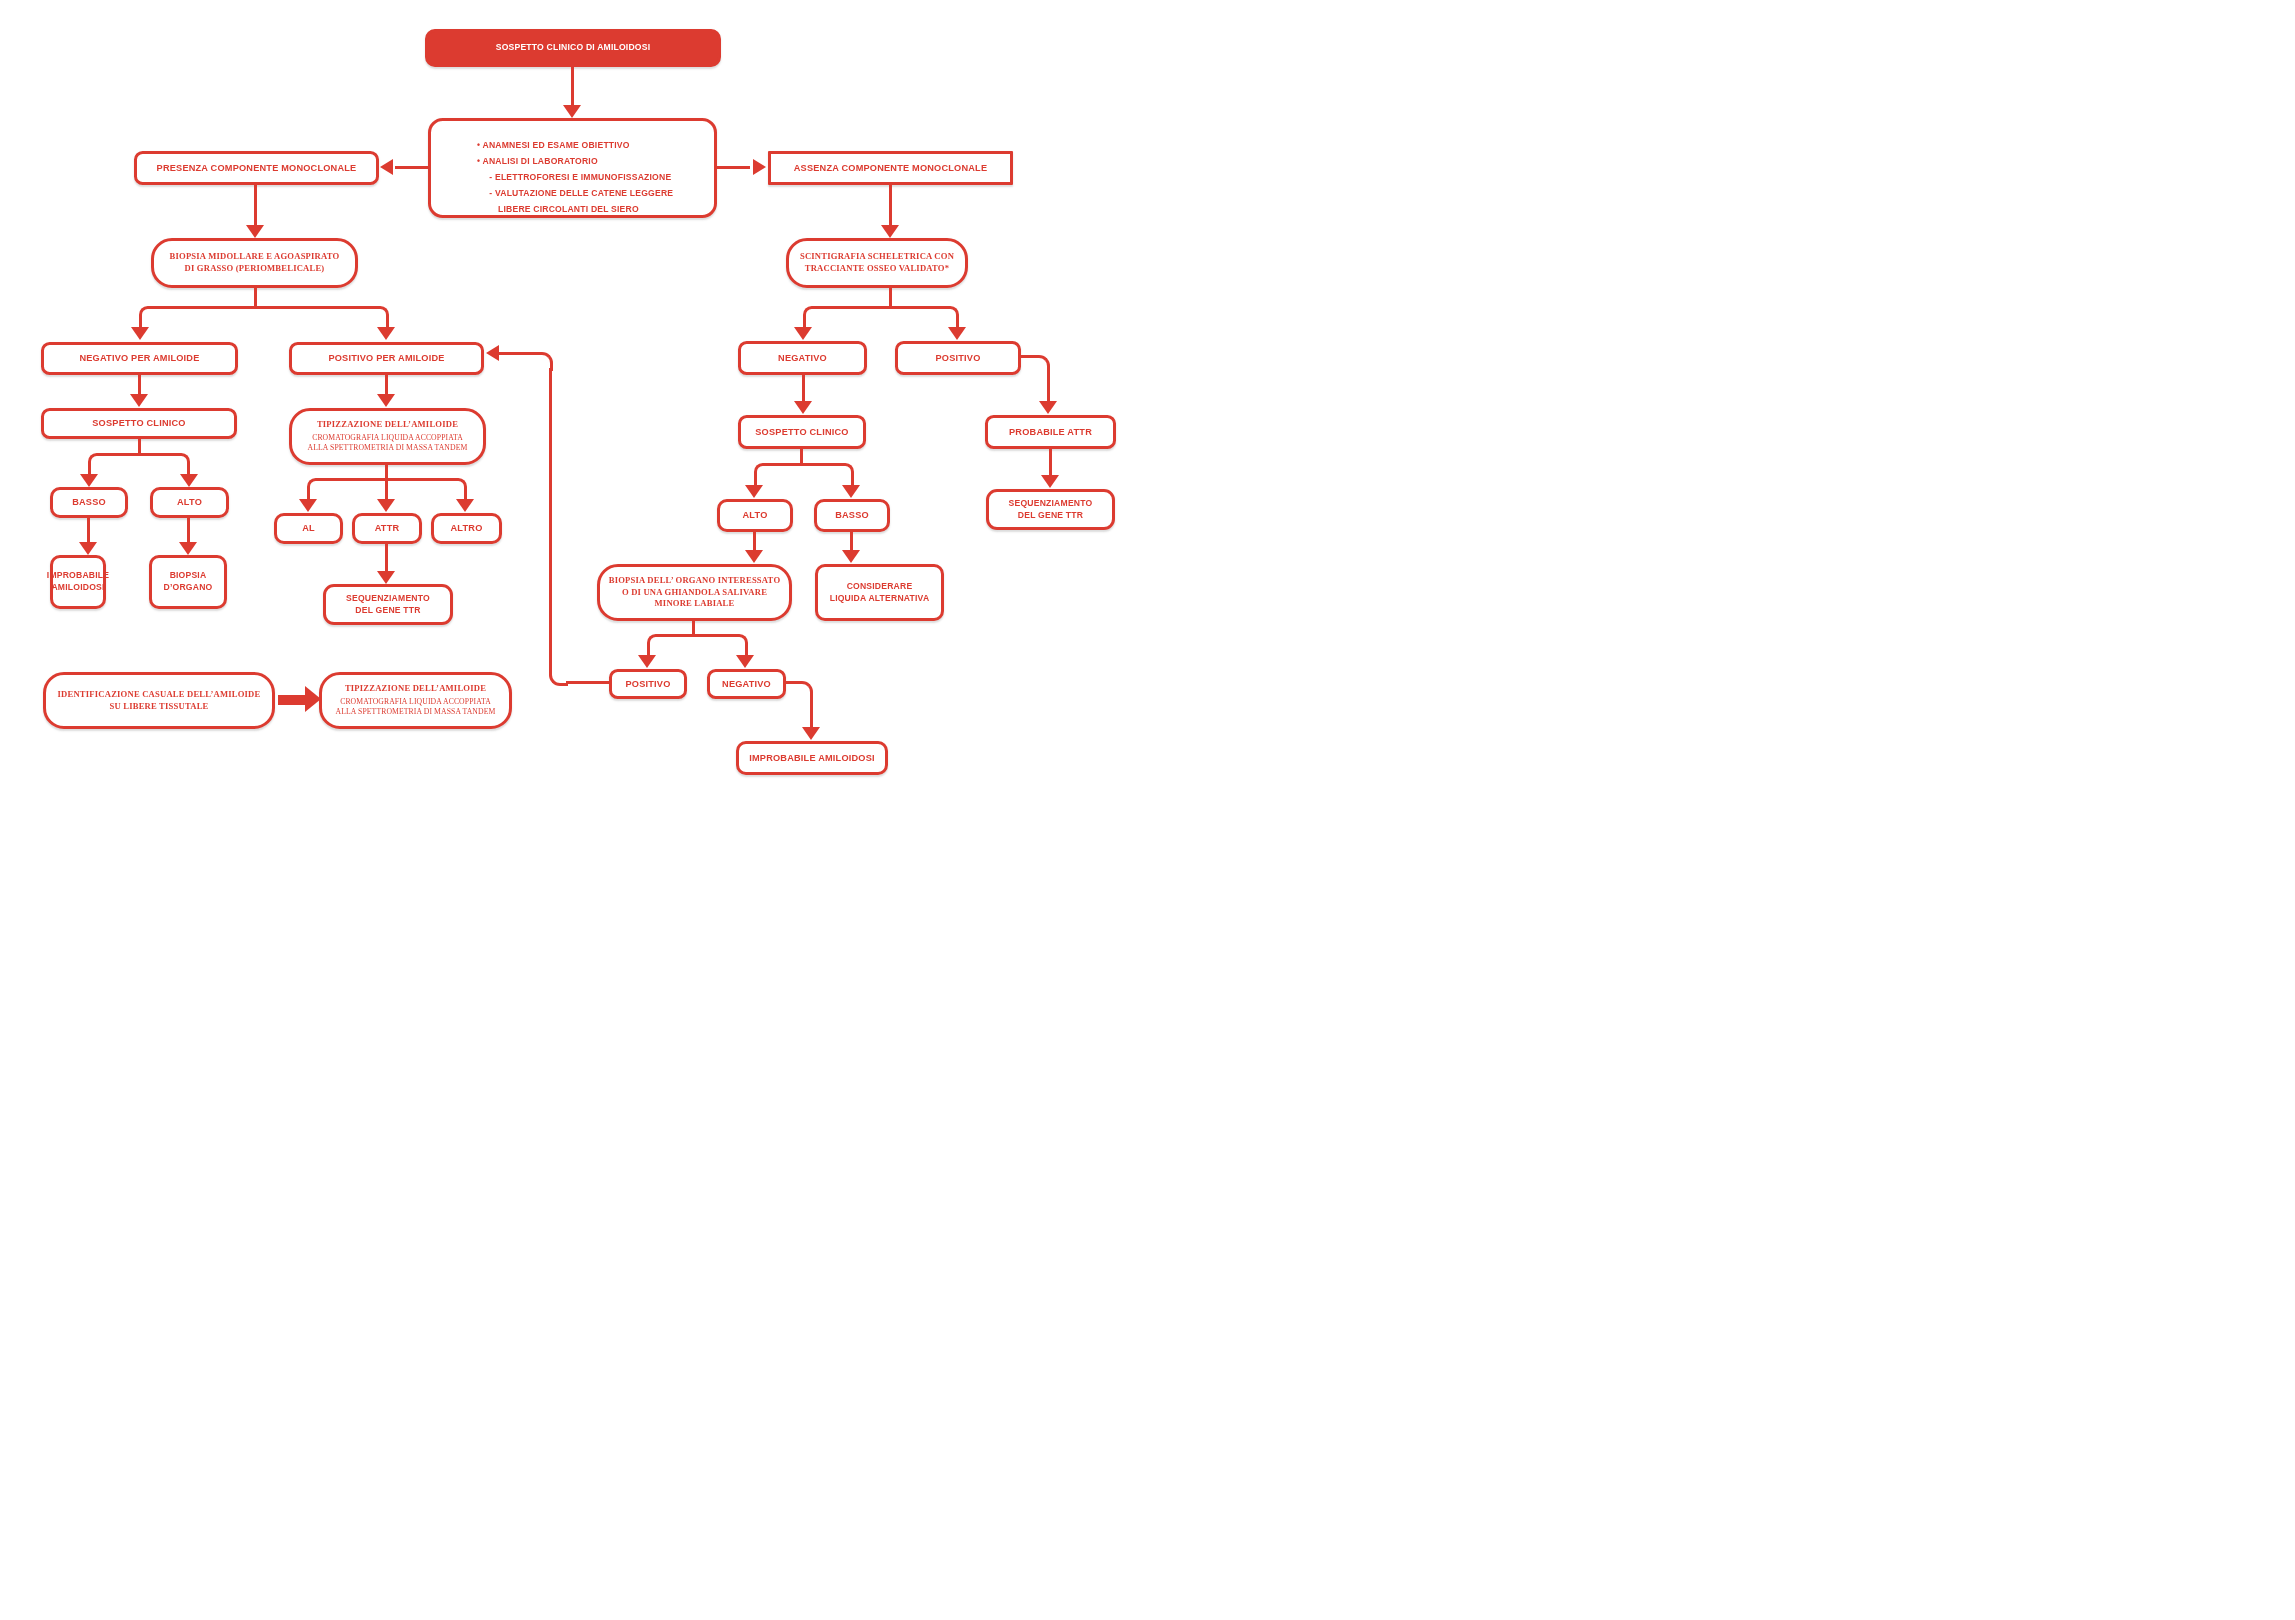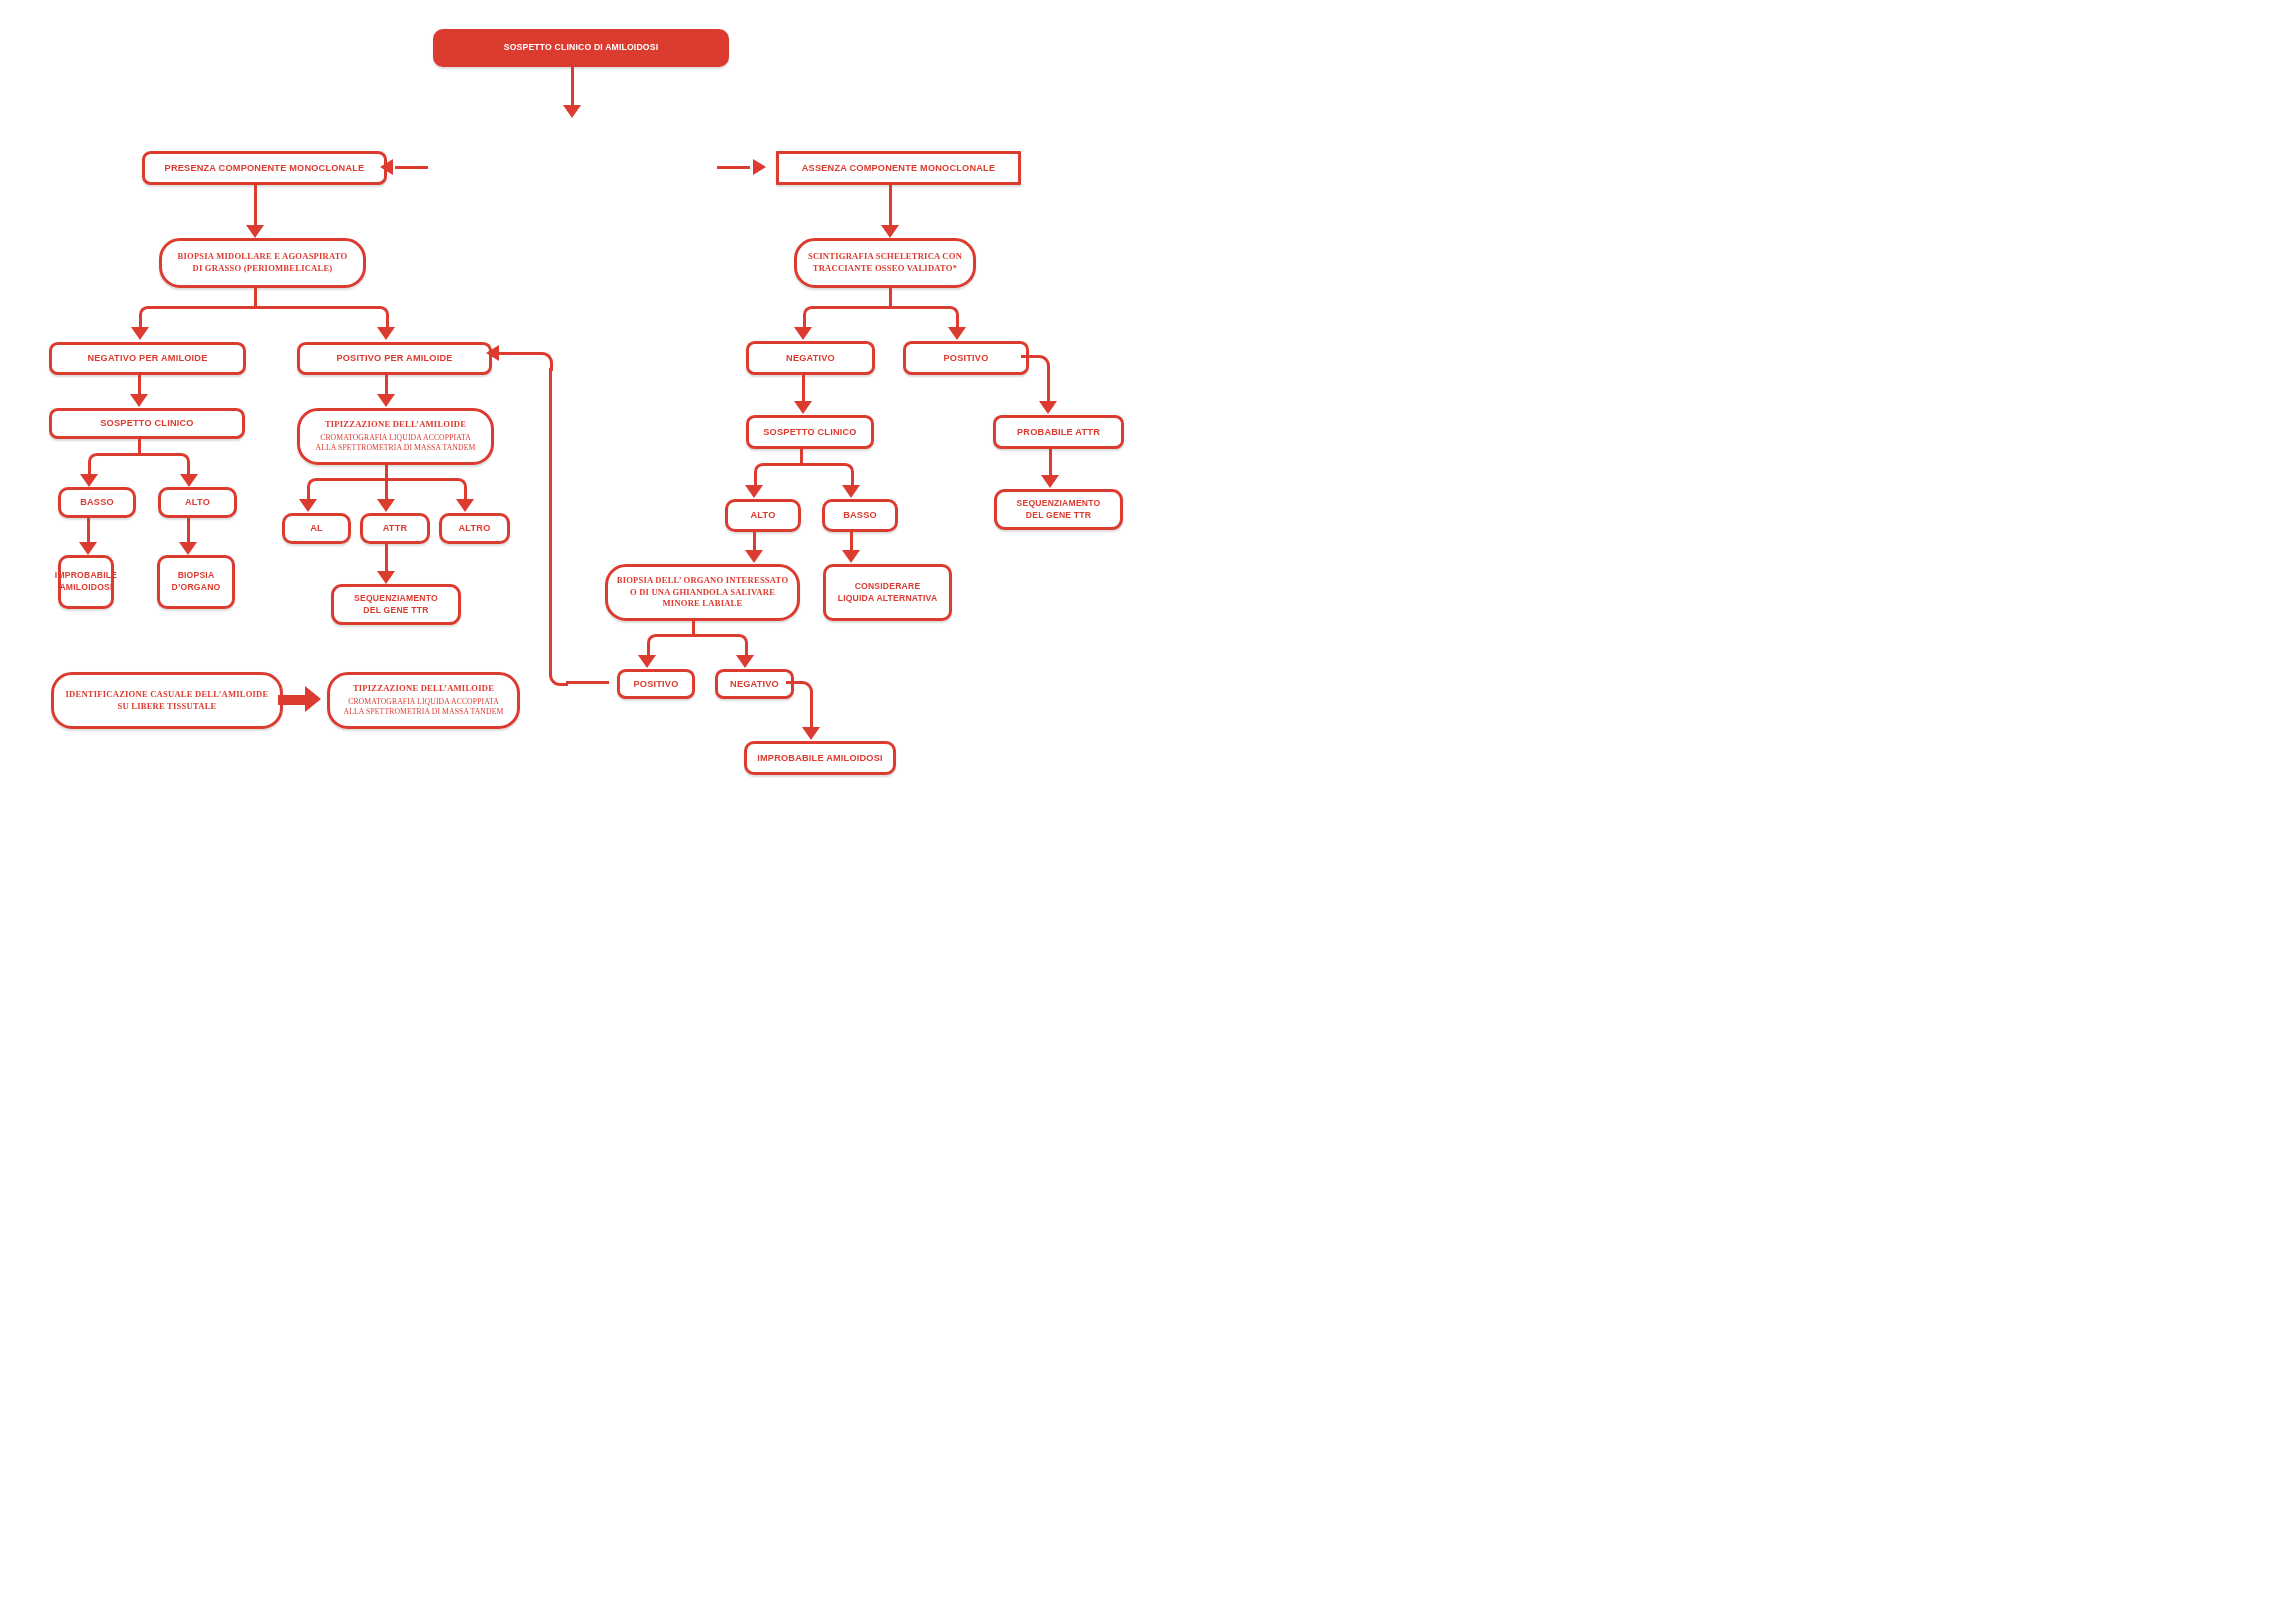--- a/index.html
+++ b/index.html
@@ -8,21 +8,20 @@
   #canvas { position:relative; width:1148px; height:810px; background:#ffffff; overflow:hidden; }
 
   .box {
     position:absolute; box-sizing:border-box;
     border:3.1px solid var(--red); border-radius:9.9px; background:#fff;
     display:flex; align-items:center; justify-content:center;
     color:var(--red); font-weight:bold; text-align:center;
     font-size:9.2px; letter-spacing:0.2px; line-height:1.35;
     white-space:pre-line; padding:2.5px 4.9px;
     box-shadow:0 1.8px 1.8px rgba(140,140,140,.30);
-    margin-left:8px;
   }
   .box.filled { background:var(--red); color:#ffffff; border-color:var(--red); }
   .box.r20 { border-radius:21px;font-family:Liberation Serif, serif; }
   .box.sm { font-size:8.6px; }
   .box .t { display:block; font-weight:bold; font-size:8.6px; white-space:pre-line; }
   .box .s { display:block; font-weight:normal; font-size:7.7px; letter-spacing:0.1px; margin-top:1.8px; white-space:pre-line; }
 
   .workup { justify-content:flex-start; align-items:flex-start; flex-direction:column;
     padding:16px 12.3px 12.3px 46px; text-align:left; font-size:8.6px; line-height:16px; border-radius:14.8px; }
   .workup .b1 { padding-left:12.3px; }
@@ -42,20 +41,27 @@
   .fat { position:absolute; background:var(--red); }
   .fathead { position:absolute; width:0; height:0; border-top:13.5px solid transparent; border-bottom:13.5px solid transparent; border-left:16px solid var(--red); }
 </style>
 </head>
 <body>
 
 <div id="canvas">
 
   <div class="box filled" style="left:425px;top:29px;width:296px;height:38px;font-size:8.6px;">SOSPETTO CLINICO DI AMILOIDOSI</div>
 
+  <div class="box workup" style="left:428px;top:118px;width:289px;height:100px;">
+    <div class="b0">• ANAMNESI ED ESAME OBIETTIVO</div>
+    <div class="b0">• ANALISI DI LABORATORIO</div>
+    <div class="b1">- ELETTROFORESI E IMMUNOFISSAZIONE</div>
+    <div class="b1">- VALUTAZIONE DELLE CATENE LEGGERE</div>
+    <div class="b2">LIBERE CIRCOLANTI DEL SIERO</div>
+  </div>
 
   <div class="box" style="left:134px;top:151px;width:245px;height:34px;border-radius:8.6px;">PRESENZA COMPONENTE MONOCLONALE</div>
   <div class="box" style="left:768px;top:151px;width:245px;height:34px;border-radius:1px;">ASSENZA COMPONENTE MONOCLONALE</div>
 
   <div class="box sm r20" style="left:151px;top:238px;width:207px;height:50px;">BIOPSIA MIDOLLARE E AGOASPIRATO
 DI GRASSO (PERIOMBELICALE)</div>
   <div class="box sm r20" style="left:786px;top:238px;width:182px;height:50px;">SCINTIGRAFIA SCHELETRICA CON
 TRACCIANTE OSSEO VALIDATO*</div>
 
   <div class="box" style="left:41px;top:342px;width:197px;height:33px;border-radius:8.6px;">NEGATIVO PER AMILOIDE</div>

